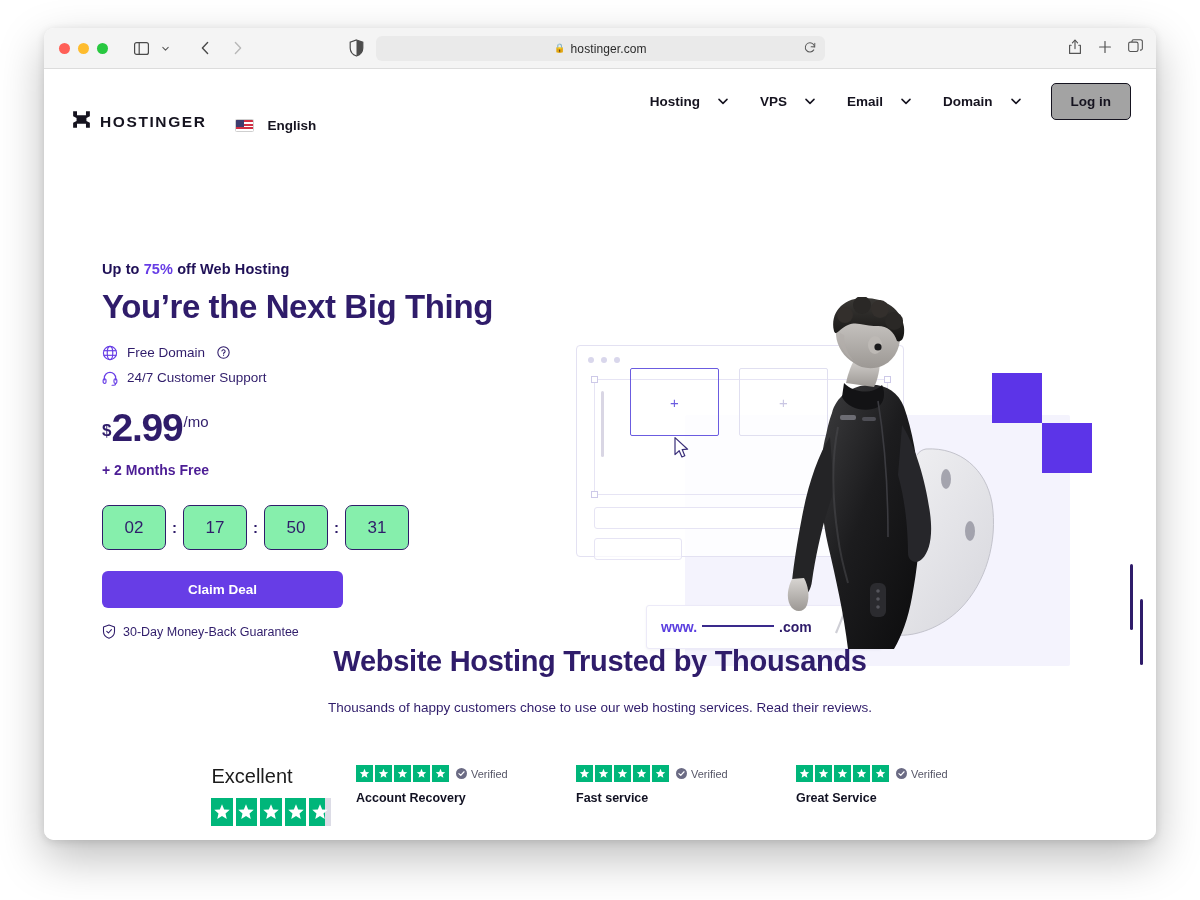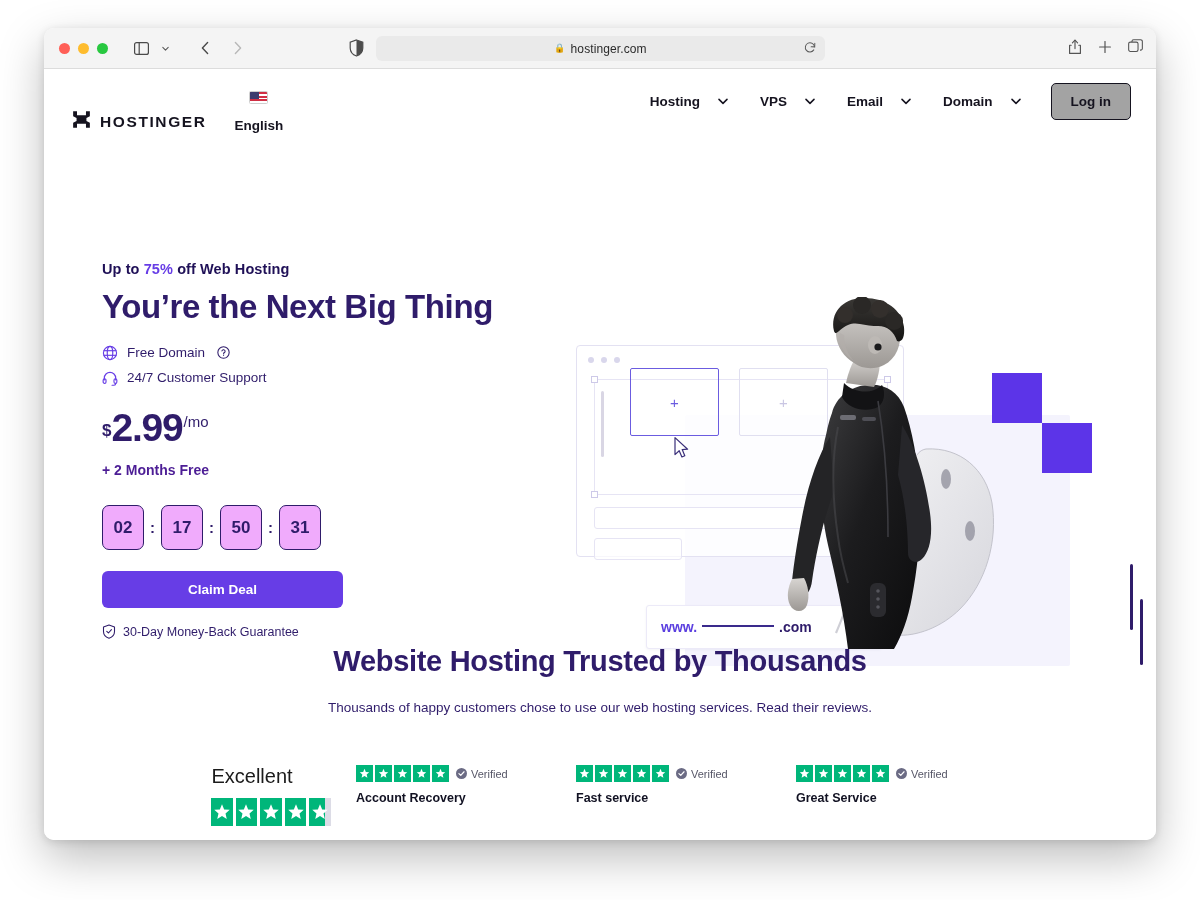--- a/index.html
+++ b/index.html
@@ -85,21 +85,21 @@
   .site-header {
     position: relative;
     height: 64px;
     display: flex; align-items: flex-end;
   }
   .brand { display: flex; align-items: center; margin-left: 28px; }
   .brand-word {
     font-size: 15.5px; font-weight: bold; color: #15131f;
     letter-spacing: 1.6px; margin-left: 9px;
   }
-  .lang { display: flex; align-items: center; gap: 14px; margin-left: 28px; flex-direction: column; }
+  .lang { display: flex; align-items: center; gap: 14px; margin-left: 28px; }
   .flag {
     width: 19px; height: 13px; border-radius: 1.5px;
     overflow: hidden; position: relative;
     background: #ffffff; border: .5px solid #cfcfcf;
     flex: none;
   }
   .flag .stripe { position: absolute; left: 0; width: 100%; height: 1.85px; background: #d02f44; }
   .flag .canton {
     position: absolute; left: 0; top: 0; width: 8.2px; height: 7.2px;
     background: #3c3b6e;
@@ -152,26 +152,26 @@
   .amount {
     font-size: 39px; font-weight: 800; color: #2f1c6a;
     letter-spacing: -1.2px; line-height: .95;
   }
   .per { font-size: 15px; font-weight: 500; color: #2f1c6a; margin-bottom: 16px; margin-left: 1px; }
 
   .bonus { font-size: 14px; font-weight: 700; color: #4c1d95; margin-top: 16px; }
 
   .timer { display: flex; align-items: center; gap: 6px; margin-top: 27px; }
   .tbox {
-    width: 42px; height: 45px;
+    width: 64px; height: 45px;
     border: 1.4px solid #2f1c6a;
     border-radius: 7px;
     display: flex; align-items: center; justify-content: center;
-    font-size: 17px; font-weight: 700; color: #2f1c6a;
-    background: #f0abfc;
+    font-size: 17px; font-weight: 400; color: #2f1c6a;
+    background: #86efac;
   }
   .tsep { font-size: 15px; color: #2f1c6a; font-weight: 600; }
 
   .cta {
     display: block; width: 241px; height: 37px;
     margin-top: 21px;
     background: #673de6;
     border: none; border-radius: 6px;
     color: #ffffff; font-size: 13.5px; font-weight: 700;
     font-family: "Liberation Sans", sans-serif;

